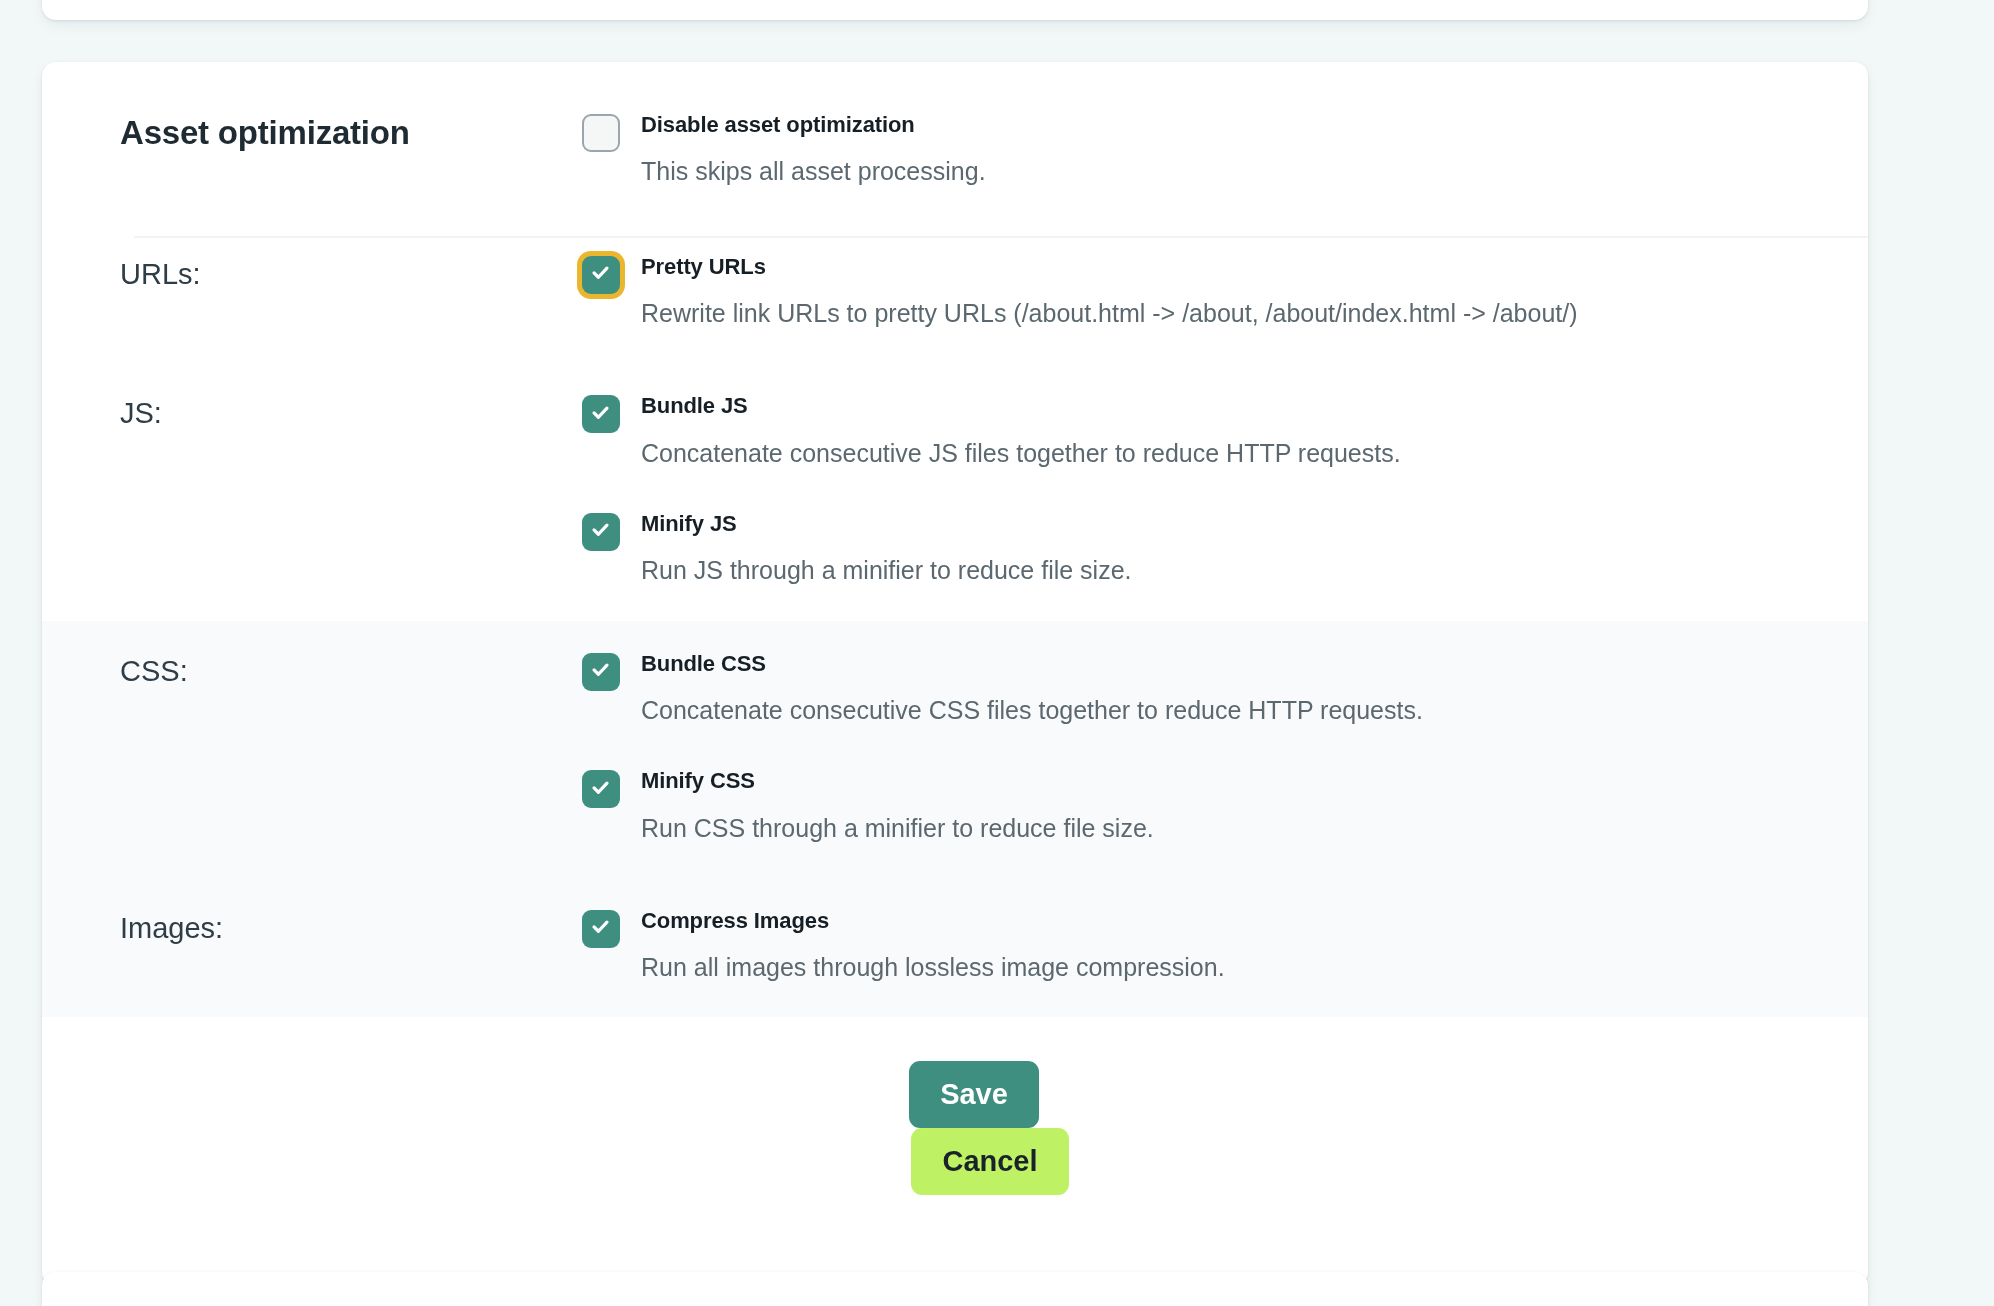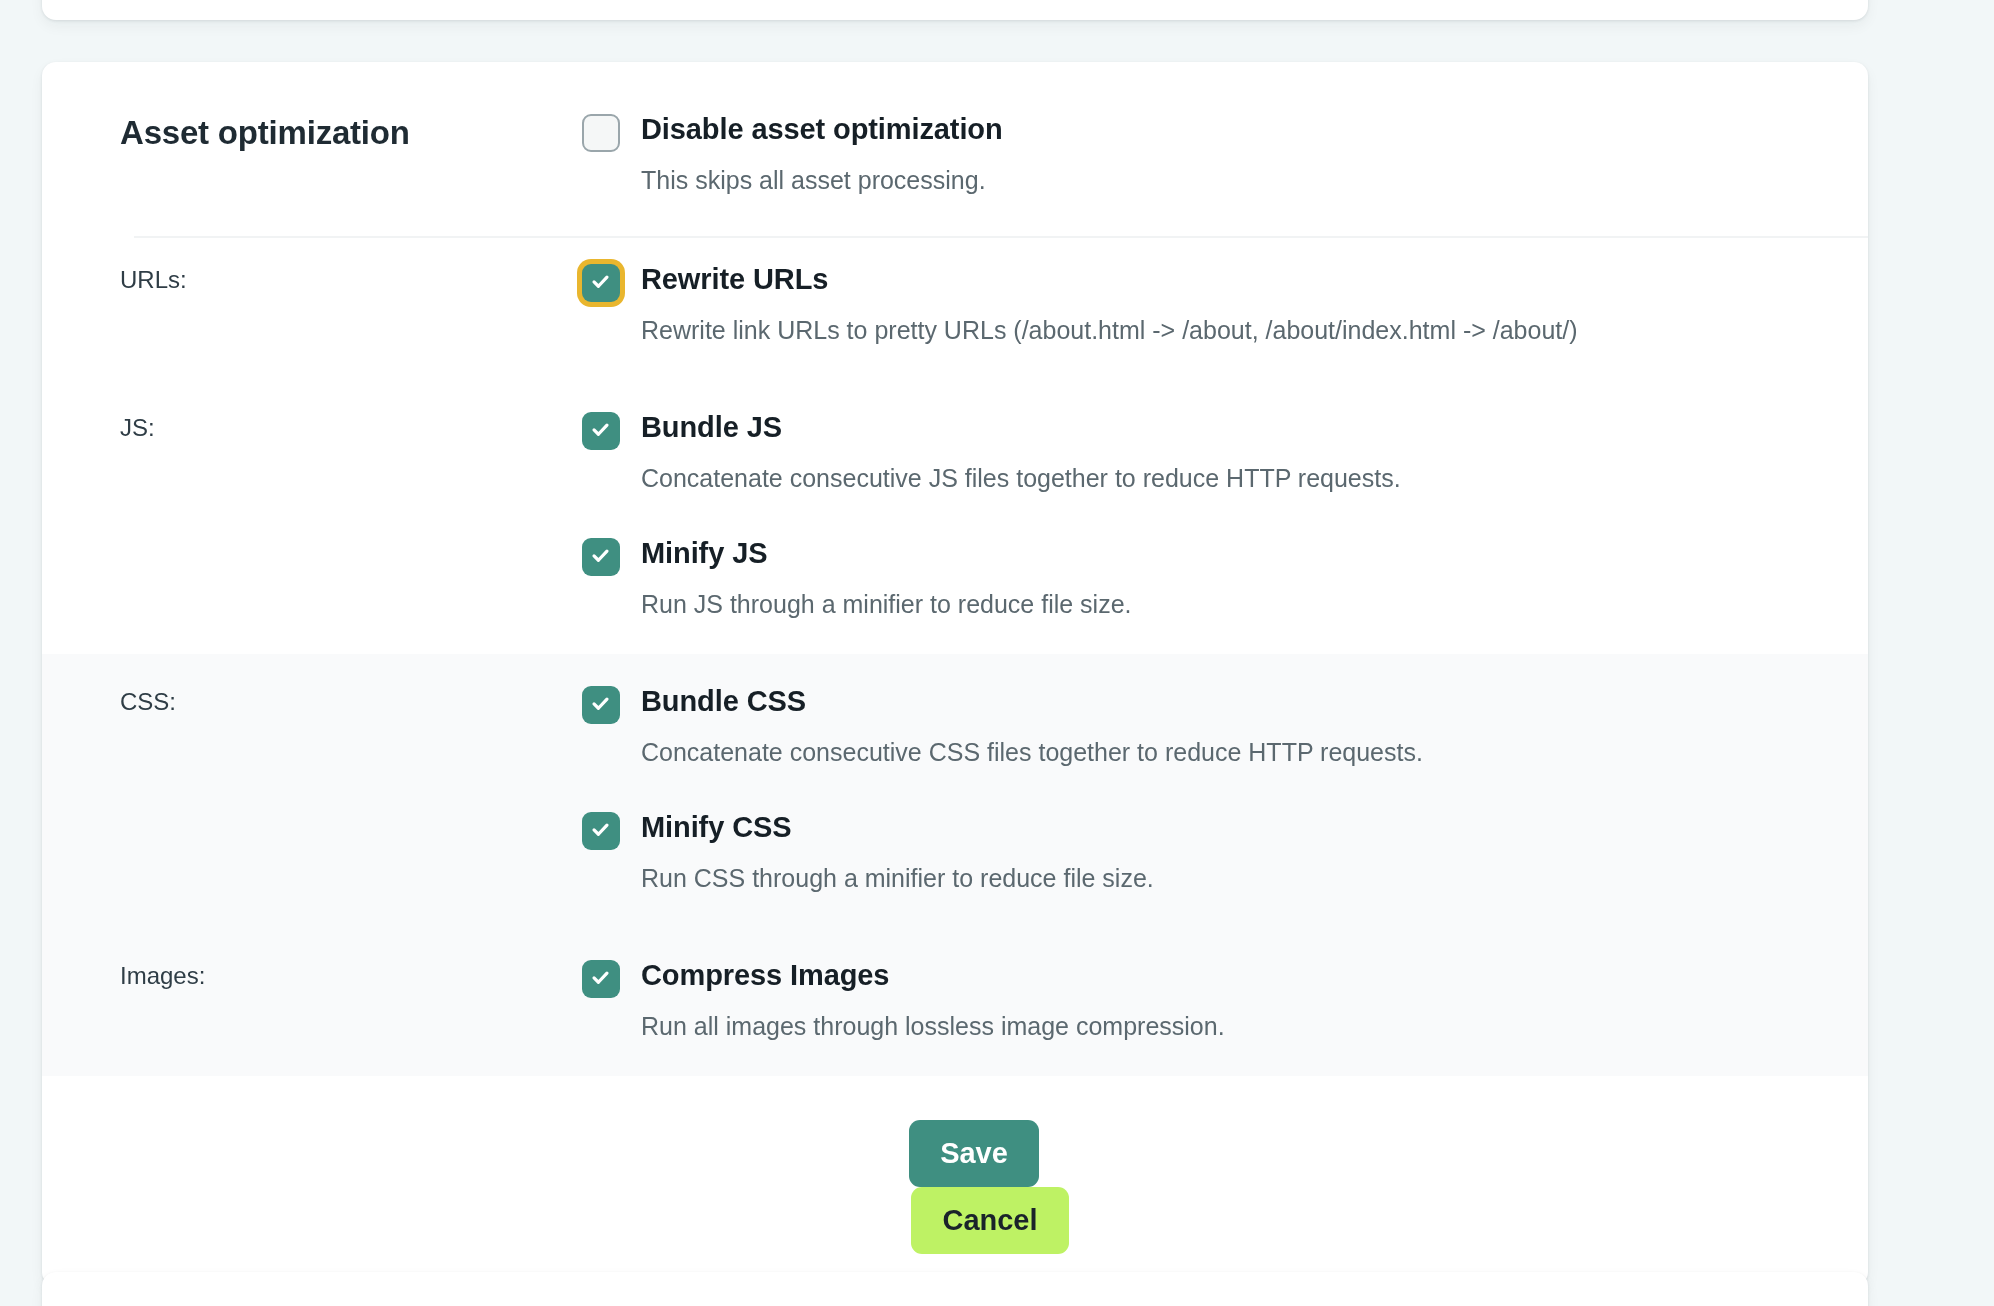--- a/index.html
+++ b/index.html
@@ -95,21 +95,21 @@
     padding: 30px 40px 34px 40px;
   }
 
   .group.shaded { background: #f9fafb; }
 
   .group-label {
     width: 500px;
     flex: 0 0 500px;
     padding-left: 38px;
     padding-top: 4px;
-    font-size: 24px;
+    font-size: 29px;
     color: #2f3d46;
   }
 
   .group-items { flex: 1 1 auto; min-width: 0; }
 
   
   .option { display: flex; align-items: flex-start; }
   .option + .option { margin-top: 42px; }
 
   .cb {
@@ -140,21 +140,21 @@
     position: absolute;
     left: 9px;
     top: 7.5px;
     width: 19px;
     height: 19px;
   }
 
   .opt-text { min-width: 0; }
 
   .opt-label {
-    font-size: 29px;
+    font-size: 22px;
     font-weight: bold;
     color: #161f26;
     line-height: 1.2;
     letter-spacing: -0.1px;
   }
 
   .opt-desc {
     margin-top: 18px;
     font-size: 25px;
     color: #5b686f;
@@ -213,21 +213,21 @@
     <div id="groups">
         <div class="group">
           <div class="group-label">URLs:</div>
           <div class="group-items">
             <div class="option">
               <span class="cb checked focused">
                 <svg class="tick" viewBox="0 0 20 20">
                   <path d="M3.2 10.4 L7.8 15 L16.8 5.4" fill="none" stroke="#ffffff" stroke-width="3.4" stroke-linecap="round" stroke-linejoin="round"></path>
                 </svg>
               </span>
-              <span class="opt-text"><span class="opt-label">Rewrite URLs</span><div class="opt-desc">Rewrite link URLs to pretty URLs (/about.html -&gt; /about, /about/index.html -&gt; /about/)</div></span>
+              <span class="opt-text"><span class="opt-label">Pretty URLs</span><div class="opt-desc">Rewrite link URLs to pretty URLs (/about.html -&gt; /about, /about/index.html -&gt; /about/)</div></span>
             </div>
           </div>
         </div>
         <div class="group">
           <div class="group-label">JS:</div>
           <div class="group-items">
             <div class="option">
               <span class="cb checked">
                 <svg class="tick" viewBox="0 0 20 20">
                   <path d="M3.2 10.4 L7.8 15 L16.8 5.4" fill="none" stroke="#ffffff" stroke-width="3.4" stroke-linecap="round" stroke-linejoin="round"></path>

